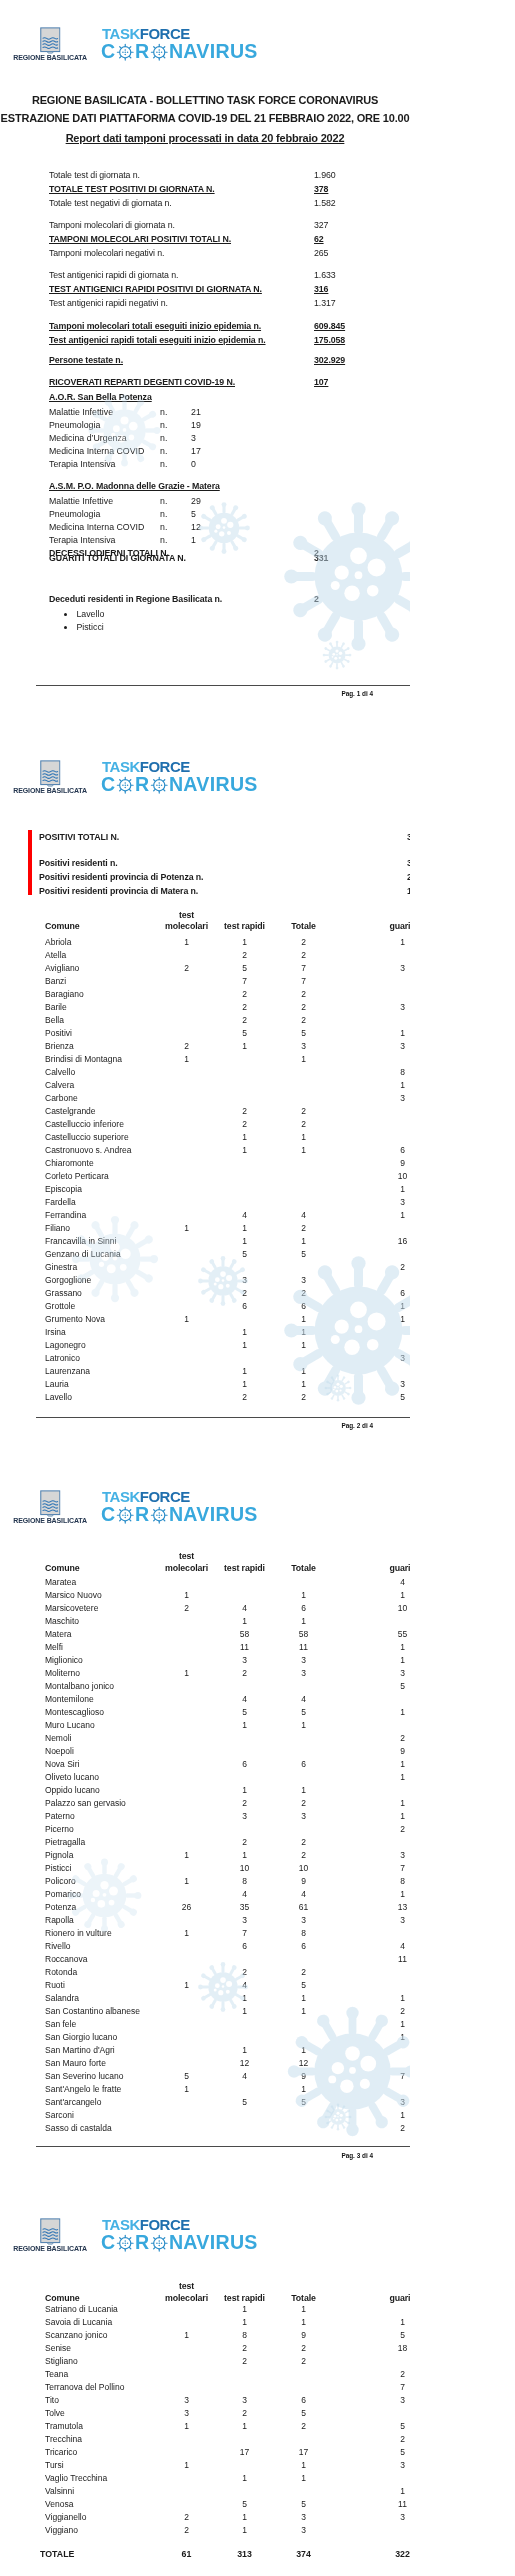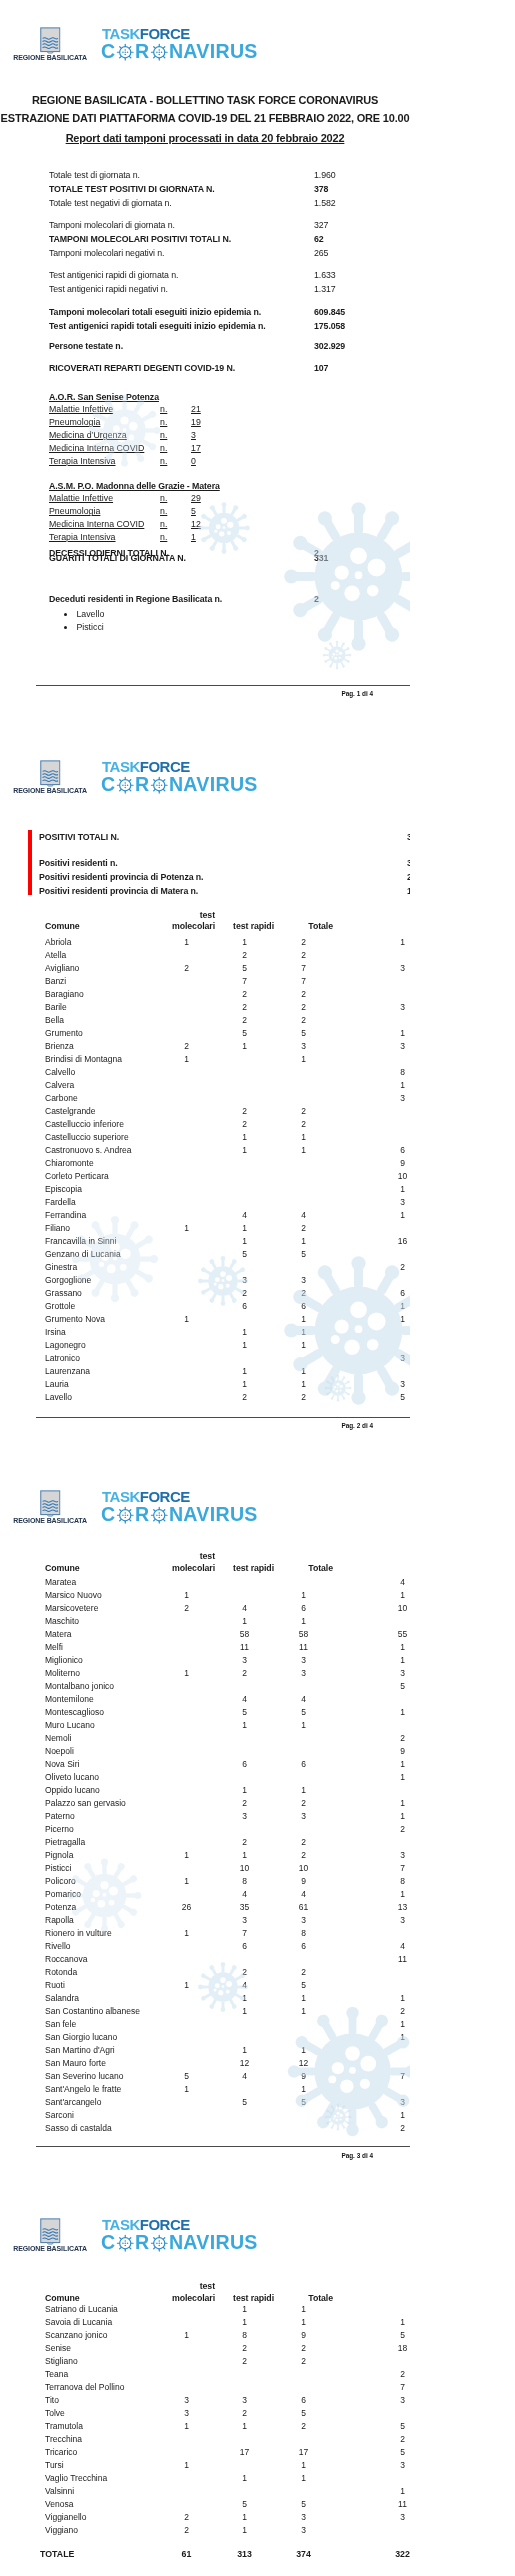--- a/index.html
+++ b/index.html
@@ -20,43 +20,43 @@
   .underline{text-decoration:underline;}
   
   #stats{position:absolute;left:49px;top:166px;width:433px;}
   .sgroup{margin:0;}
   .sgroup + .sgroup{margin-top:8.2px;}
   #stats .sgroup:nth-child(4){}
   #stats .sgroup:nth-child(5){margin-top:6.7px;}
   #stats .sgroup:nth-child(6){margin-top:7.7px;}
   .srow{display:flex;height:14px;align-items:flex-end;font-size:8.8px;letter-spacing:-0.1px;}
   .srow .slabel{flex:0 0 265px;}
-  .srow.b{font-weight:700;}
+  .srow.b{font-weight:700;text-decoration:underline;}
   
   #hospitals{position:absolute;left:49px;top:391px;width:309px;}
   .htitle{font-weight:700;text-decoration:underline;font-size:8.8px;height:13px;line-height:13px;letter-spacing:-0.1px;}
   .hsec + .hsec{margin-top:11.3px;}
-  .hrow{display:flex;height:13px;align-items:flex-start;font-size:8.8px;text-decoration:underline;}
+  .hrow{display:flex;height:13px;align-items:flex-end;font-size:8.8px;}
   .hrow .hl{flex:0 0 111px;} .hrow .hn{flex:0 0 31px;}
   
   .kvrow{position:absolute;left:49px;display:flex;font-size:8.8px;font-weight:700;height:14px;align-items:center;letter-spacing:-0.1px;}
   .kvrow .lbl{width:265px;}
   ul.bullets{position:absolute;left:62px;margin:0;padding-left:14.4px;font-size:8.8px;}
   ul.bullets li{height:13.4px;}
   
   .pagerule{position:absolute;left:36px;width:442px;height:1px;background:#4a4a4a;}
   .pagnum{position:absolute;right:37px;font-size:6.4px;font-weight:600;color:#111;}
   
   .redbar{position:absolute;left:28px;width:3.6px;background:#fe0000;}
   .kvrow2{position:absolute;left:39px;display:flex;font-size:8.8px;font-weight:700;height:14.4px;align-items:center;letter-spacing:-0.1px;}
   .kvrow2 .lbl{width:368px;}
   
   .tgrid{display:grid;grid-template-columns:113px 57px 59px 59px 139px;}
   .thead{position:absolute;left:45px;font-weight:700;font-size:8.8px;align-items:end;letter-spacing:-0.1px;}
-  .thead div{text-align:right;line-height:11.3px;}
+  .thead div{text-align:center;line-height:11.3px;}
   .thead .hcomune{text-align:left;}
   .pre{white-space:pre-line;}
   .tbody{position:absolute;left:45px;}
   .trow{height:13px;align-items:center;font-size:8.5px;}
   .trow .cname{text-align:left;}
   .trow .cnum{text-align:center;}
   .trow.total{font-weight:700;height:14px;font-size:8.8px;}
   
   .ngrid{display:grid;grid-template-columns:109px 83px 88px 82px;}
   .nheader{position:absolute;left:45px;font-weight:700;font-size:8.8px;height:13.4px;align-items:end;}
@@ -173,20 +173,24 @@
         <div class="srow">
           <span class="slabel">Tamponi molecolari negativi n.</span>
           <span class="sval">265</span>
         </div>
       </div>
       <div class="sgroup">
         <div class="srow">
           <span class="slabel">Test antigenici rapidi di giornata  n.</span>
           <span class="sval">1.633</span>
         </div>
+        <div class="srow b">
+          <span class="slabel">TEST ANTIGENICI RAPIDI POSITIVI DI GIORNATA N.</span>
+          <span class="sval">316</span>
+        </div>
         <div class="srow">
           <span class="slabel">Test antigenici rapidi negativi n.</span>
           <span class="sval">1.317</span>
         </div>
       </div>
       <div class="sgroup">
         <div class="srow b">
           <span class="slabel">Tamponi molecolari totali eseguiti inizio epidemia n.</span>
           <span class="sval">609.845</span>
         </div>
@@ -203,21 +207,21 @@
       </div>
       <div class="sgroup">
         <div class="srow b">
           <span class="slabel">RICOVERATI REPARTI DEGENTI COVID-19 N.</span>
           <span class="sval">107</span>
         </div>
       </div>
     </div>
   <div id="hospitals">
       <div class="hsec">
-        <div class="htitle">A.O.R. San Senise Potenza</div>
+        <div class="htitle">A.O.R. San Bella Potenza</div>
         <div class="hrow">
           <span class="hl">Malattie Infettive</span>
           <span class="hn">n.</span>
           <span class="hv">21</span>
         </div>
         <div class="hrow">
           <span class="hl">Pneumologia</span>
           <span class="hn">n.</span>
           <span class="hv">19</span>
         </div>
@@ -388,21 +392,21 @@
         <div class="cnum">3</div>
       </div>
       <div class="trow tgrid">
         <div class="cname">Bella</div>
         <div class="cnum"></div>
         <div class="cnum">2</div>
         <div class="cnum">2</div>
         <div class="cnum"></div>
       </div>
       <div class="trow tgrid">
-        <div class="cname">Grumento</div>
+        <div class="cname">Positivi</div>
         <div class="cnum"></div>
         <div class="cnum">5</div>
         <div class="cnum">5</div>
         <div class="cnum">1</div>
       </div>
       <div class="trow tgrid">
         <div class="cname">Brienza</div>
         <div class="cnum">2</div>
         <div class="cnum">1</div>
         <div class="cnum">3</div>

